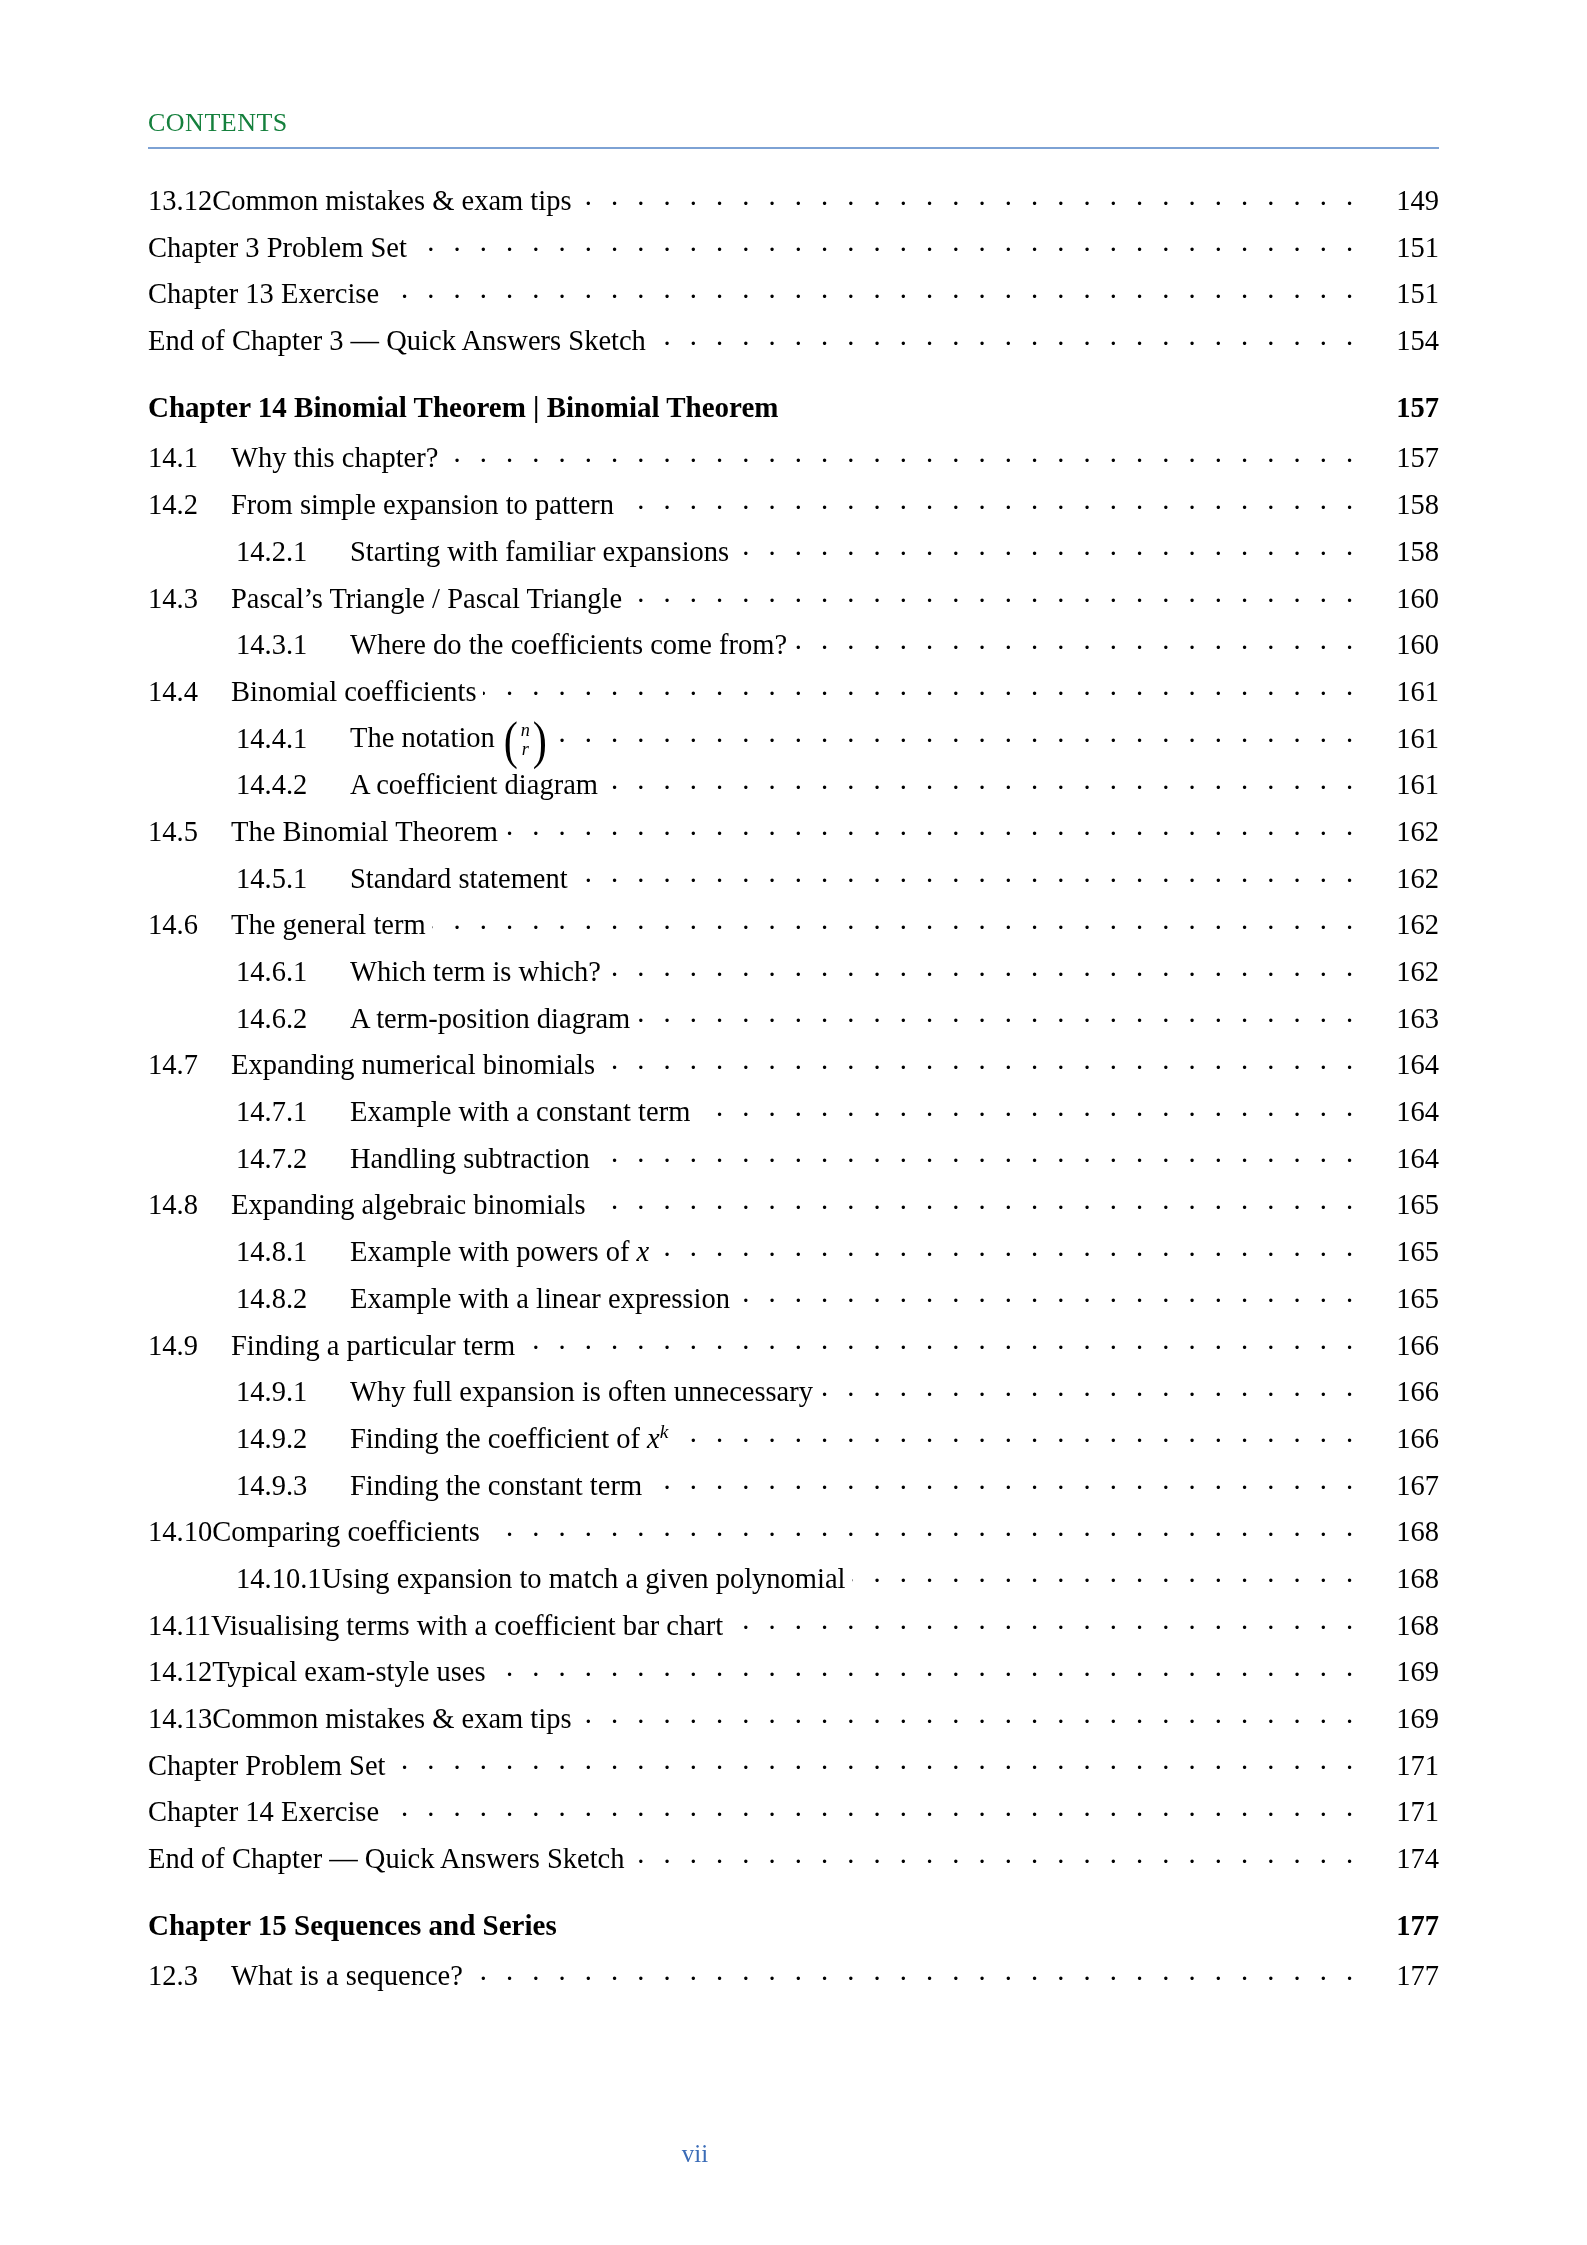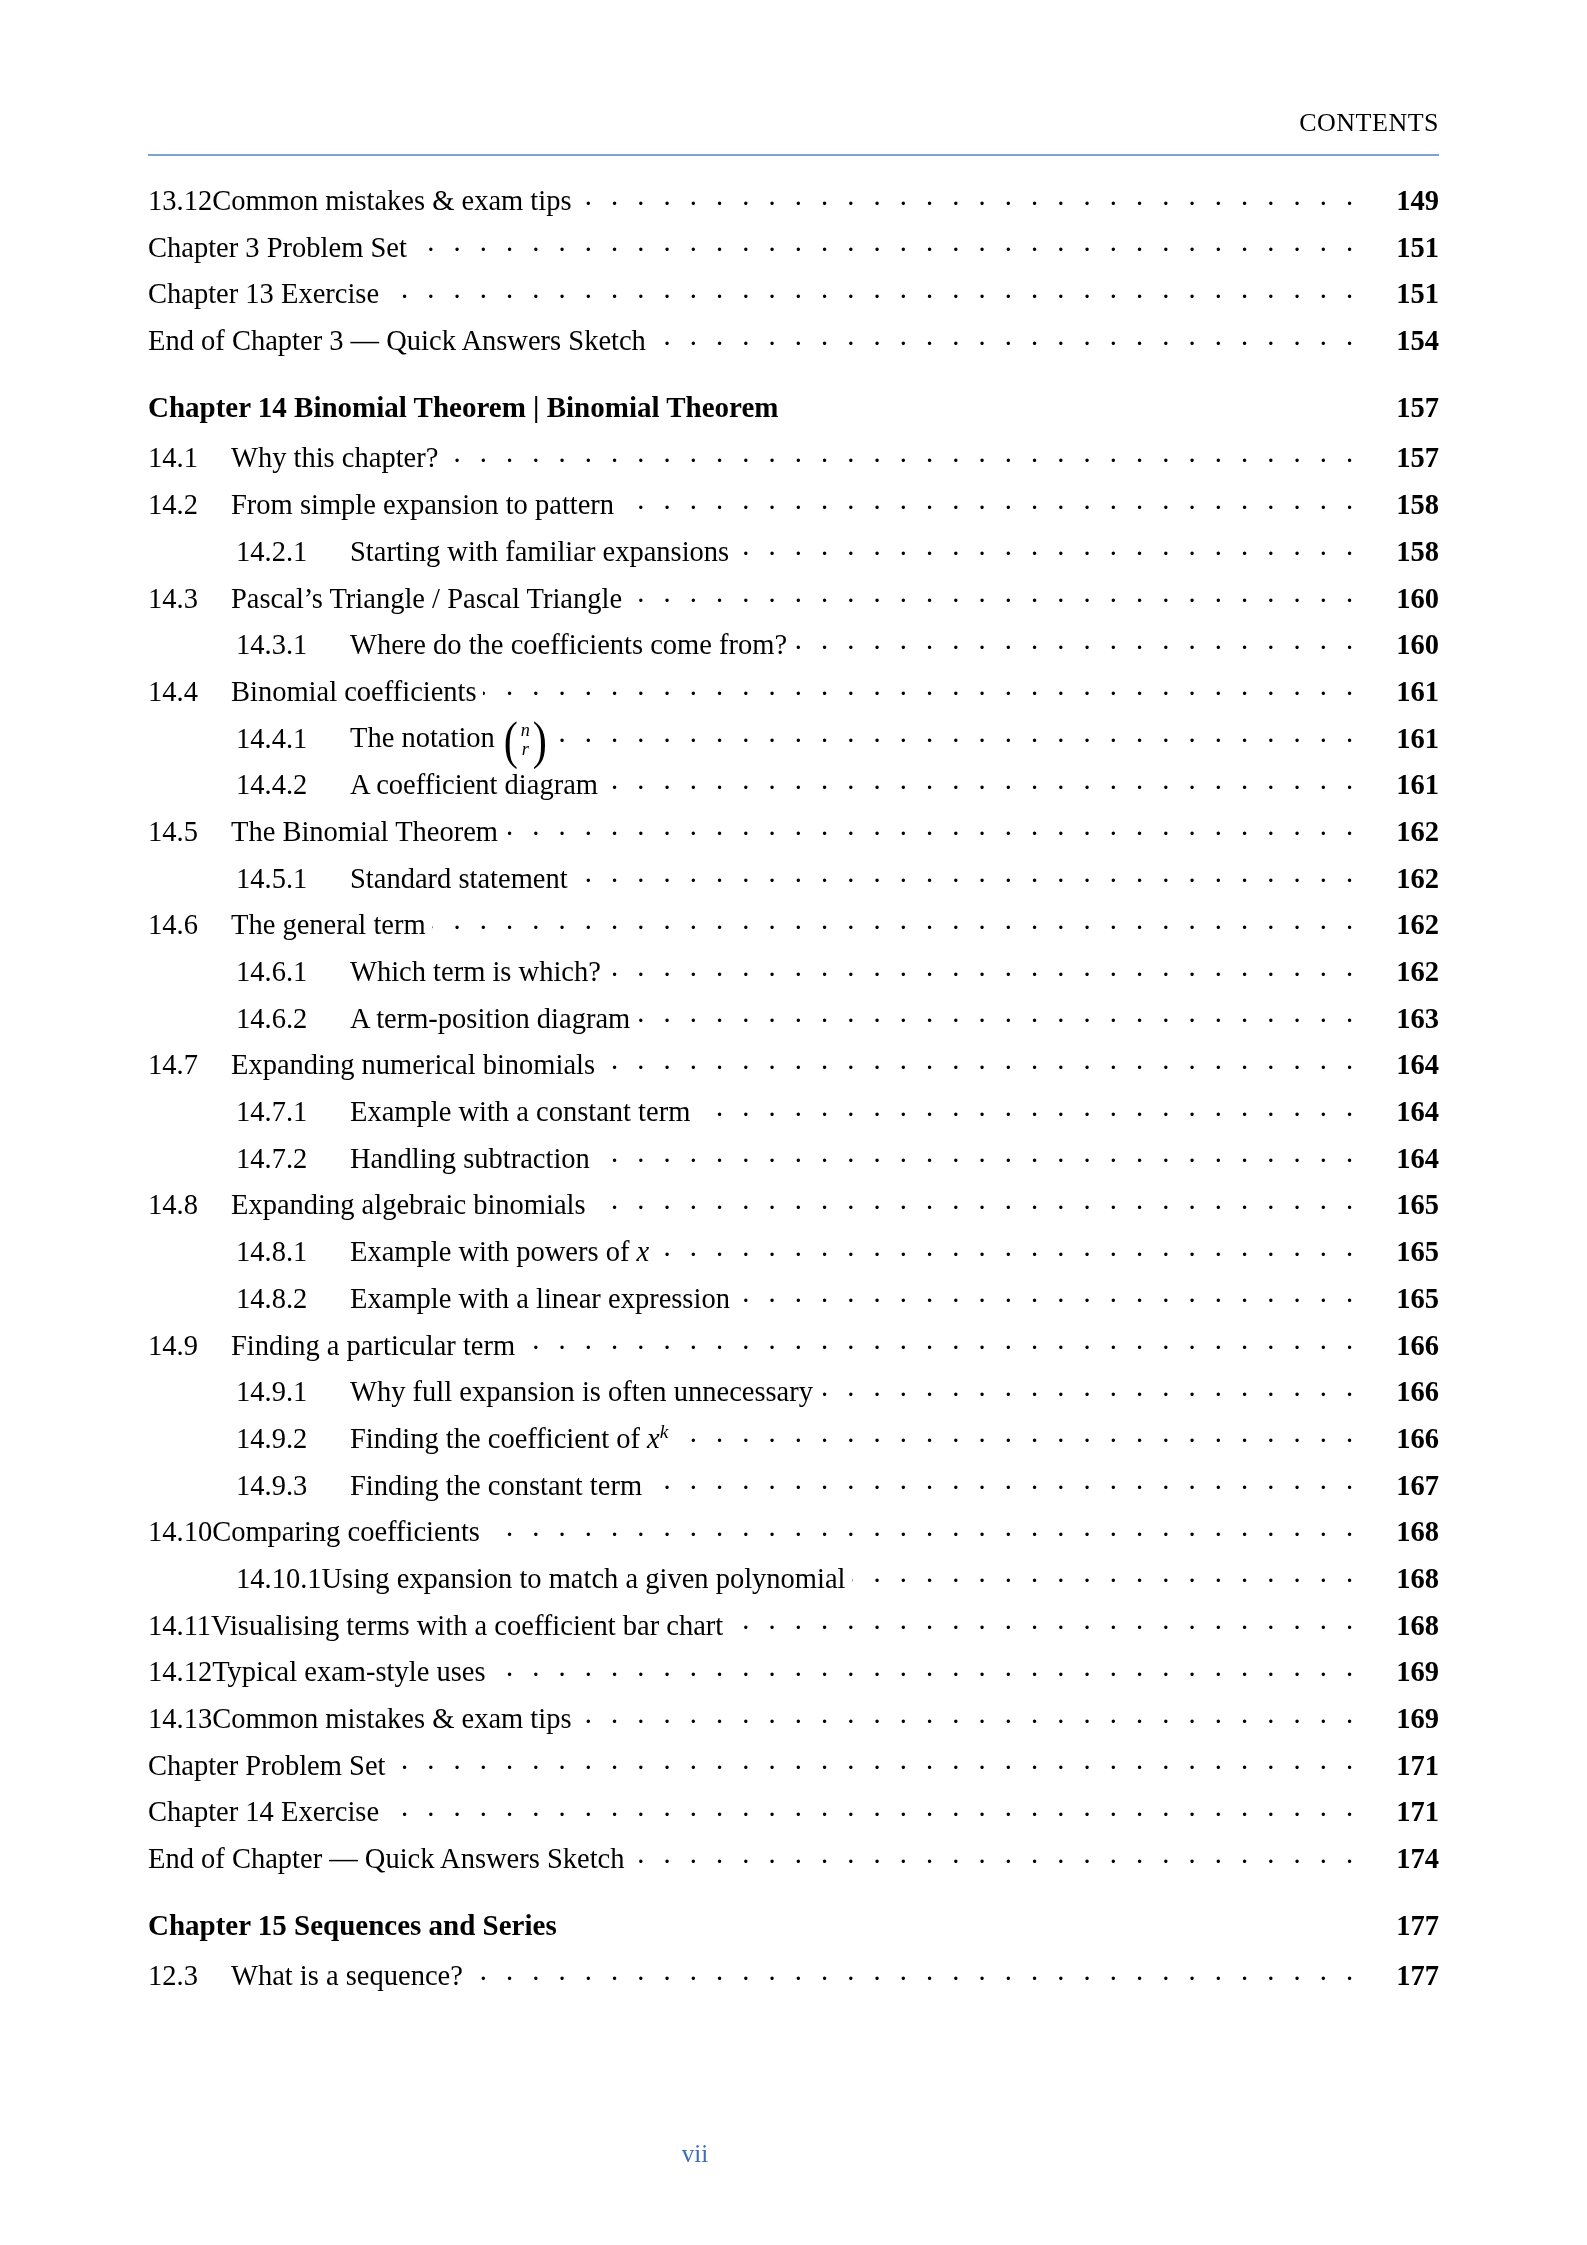--- a/index.html
+++ b/index.html
@@ -25,27 +25,27 @@
   }
 
   
   .header {
     position: absolute;
     left: 148px;
     top: 110px;
     width: 1291px;
   }
   .header-title {
-    text-align: right;
+    text-align: left;
     font-size: 26px;
     letter-spacing: 0.5px;
-    color: #000000;
+    color: #15803d;
     font-family: "Liberation Serif", "DejaVu Serif", serif;
     line-height: 1;
-    padding-bottom: 18px;
+    padding-bottom: 11px;
   }
   .header-rule {
     height: 2px;
     background: #7da2d4;
     width: 100%;
   }
 
   
   .toc {
     position: absolute;
@@ -96,21 +96,20 @@
     font-size: 28.5px;
     line-height: 1;
     white-space: nowrap;
   }
 
   .pageno {
     flex: 0 0 auto;
     width: 78px;
     text-align: right;
     font-size: 28.5px;
-    font-weight: bold;
   }
 
   
   .chapline {
     display: flex;
     align-items: baseline;
     font-weight: bold;
     font-size: 29px;
     line-height: 1;
     height: 46.7px;

